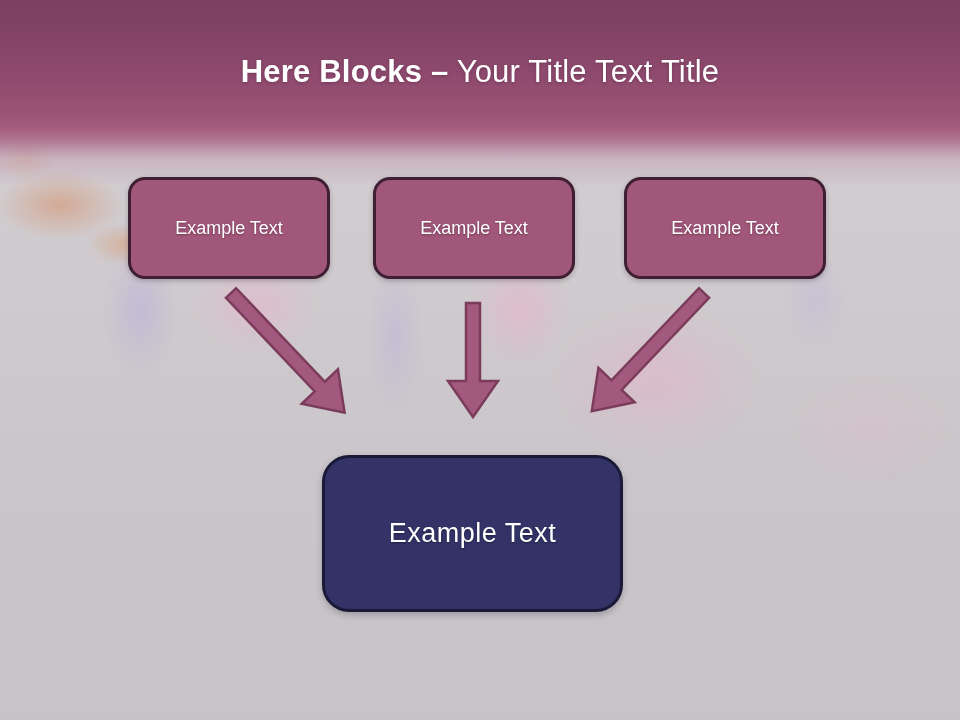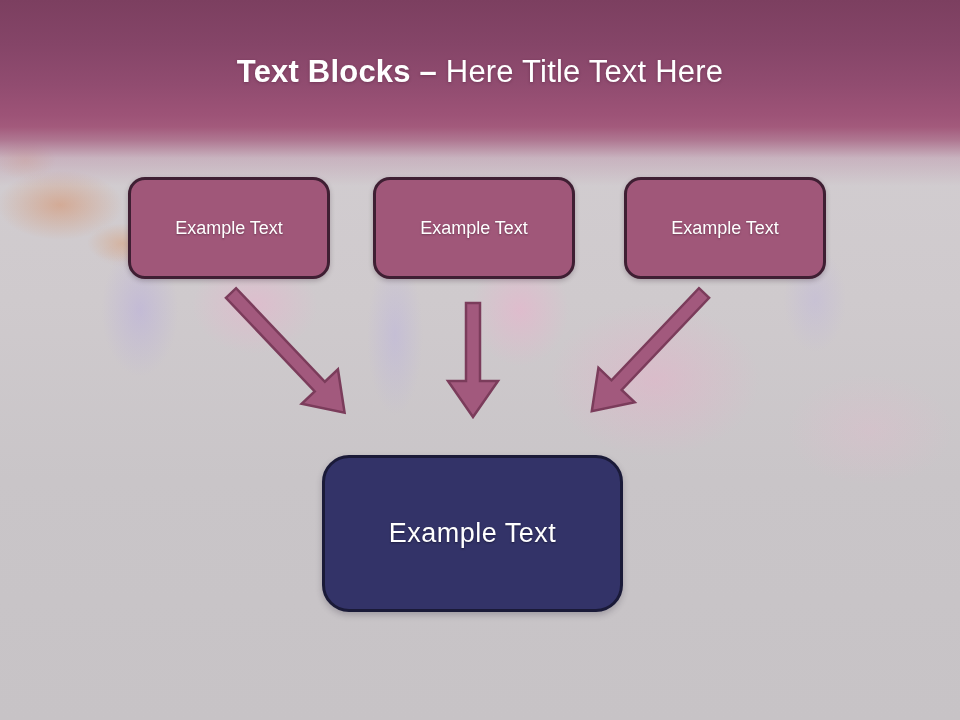--- a/index.html
+++ b/index.html
@@ -70,22 +70,22 @@
 </style>
 </head>
 <body>
 
 <div class="slide">
 
   <div class="bg-photo"></div>
   <div class="header-band"></div>
 
   <h1 class="slide-title">
-    <span class="t-bold">Text Blocks –</span>
-    <span class="t-reg">Here Title Text Here</span>
+    <span class="t-bold">Here Blocks –</span>
+    <span class="t-reg">Your Title Text Title</span>
   </h1>
 
   <div class="text-block pos-1">
     <span>Example Text</span>
   </div>
   <div class="text-block pos-2">
     <span>Example Text</span>
   </div>
   <div class="text-block pos-3">
     <span>Example Text</span>

